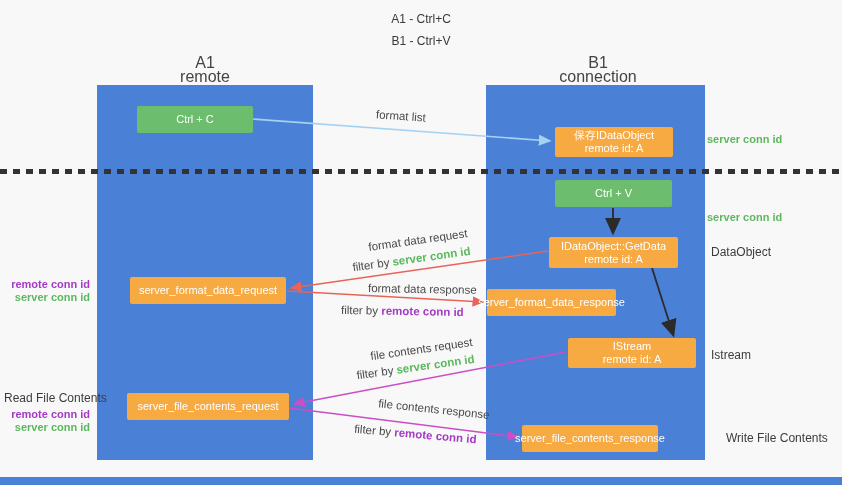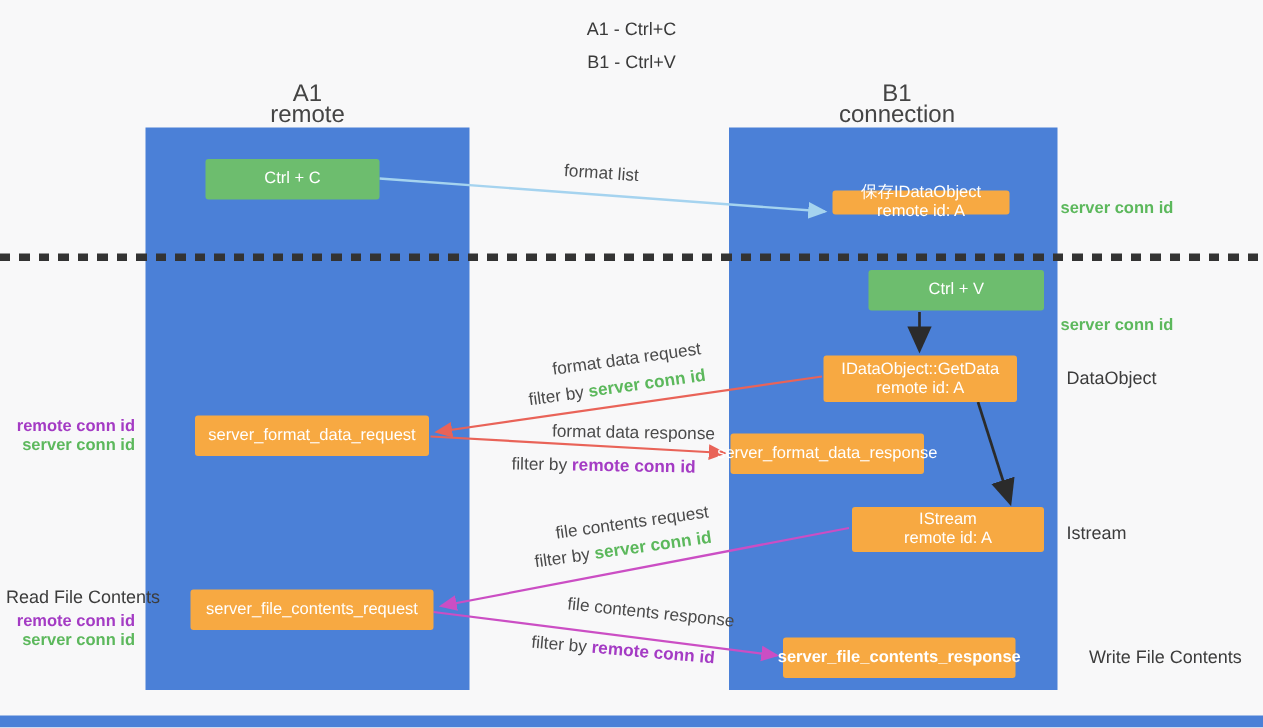--- a/index.html
+++ b/index.html
@@ -110,26 +110,26 @@
     <line x1="287" y1="291" x2="483" y2="302" stroke="#e96358" stroke-width="1.5" marker-end="url(#m-red)"></line>
     <line x1="652" y1="268" x2="673" y2="334" stroke="#2b2b2b" stroke-width="1.8" marker-end="url(#m-black)"></line>
     <line x1="566" y1="352" x2="294" y2="404" stroke="#cb4ec4" stroke-width="1.5" marker-end="url(#m-magenta)"></line>
     <line x1="289" y1="408" x2="518" y2="437" stroke="#cb4ec4" stroke-width="1.5" marker-end="url(#m-magenta)"></line>
   </svg>
 
   <div class="box green" style="left:137px;top:106px;width:116px;height:27px;">
     <div>Ctrl + C</div>
   </div>
 
-  <div class="box" style="left:555px;top:127px;width:118px;height:16px;">
+  <div class="box" style="left:555px;top:127px;width:118px;height:30px;">
     <div>保存IDataObject</div>
     <div>remote id: A</div>
   </div>
 
-  <div class="box green" style="left:555px;top:180px;width:117px;height:27px;margin-left:24px;">
+  <div class="box green" style="left:555px;top:180px;width:117px;height:27px;">
     <div>Ctrl + V</div>
   </div>
 
   <div class="box" style="left:549px;top:237px;width:129px;height:31px;">
     <div>IDataObject::GetData</div>
     <div>remote id: A</div>
   </div>
 
   <div class="box" style="left:130px;top:277px;width:156px;height:27px;">
     <div>server_format_data_request</div>
@@ -141,21 +141,21 @@
 
   <div class="box" style="left:568px;top:338px;width:128px;height:30px;">
     <div>IStream</div>
     <div>remote id: A</div>
   </div>
 
   <div class="box" style="left:127px;top:393px;width:162px;height:27px;text-align:right;">
     <div>server_file_contents_request</div>
   </div>
 
-  <div class="box" style="left:522px;top:425px;width:155px;height:27px;font-weight:bold;">
+  <div class="box" style="left:522px;top:425px;width:136px;height:27px;">
     <div>server_file_contents_response</div>
   </div>
 
   <div class="flow-label" style="left:376px;top:110px;transform:rotate(4deg);">format list</div>
 
   <div class="flow-label" style="left:368px;top:234px;transform:rotate(-8deg);">format data request</div>
   <div class="flow-label" style="left:352px;top:253px;transform:rotate(-8deg);">
     <span>filter by</span>
     <span class="green">server conn id</span>
   </div>

